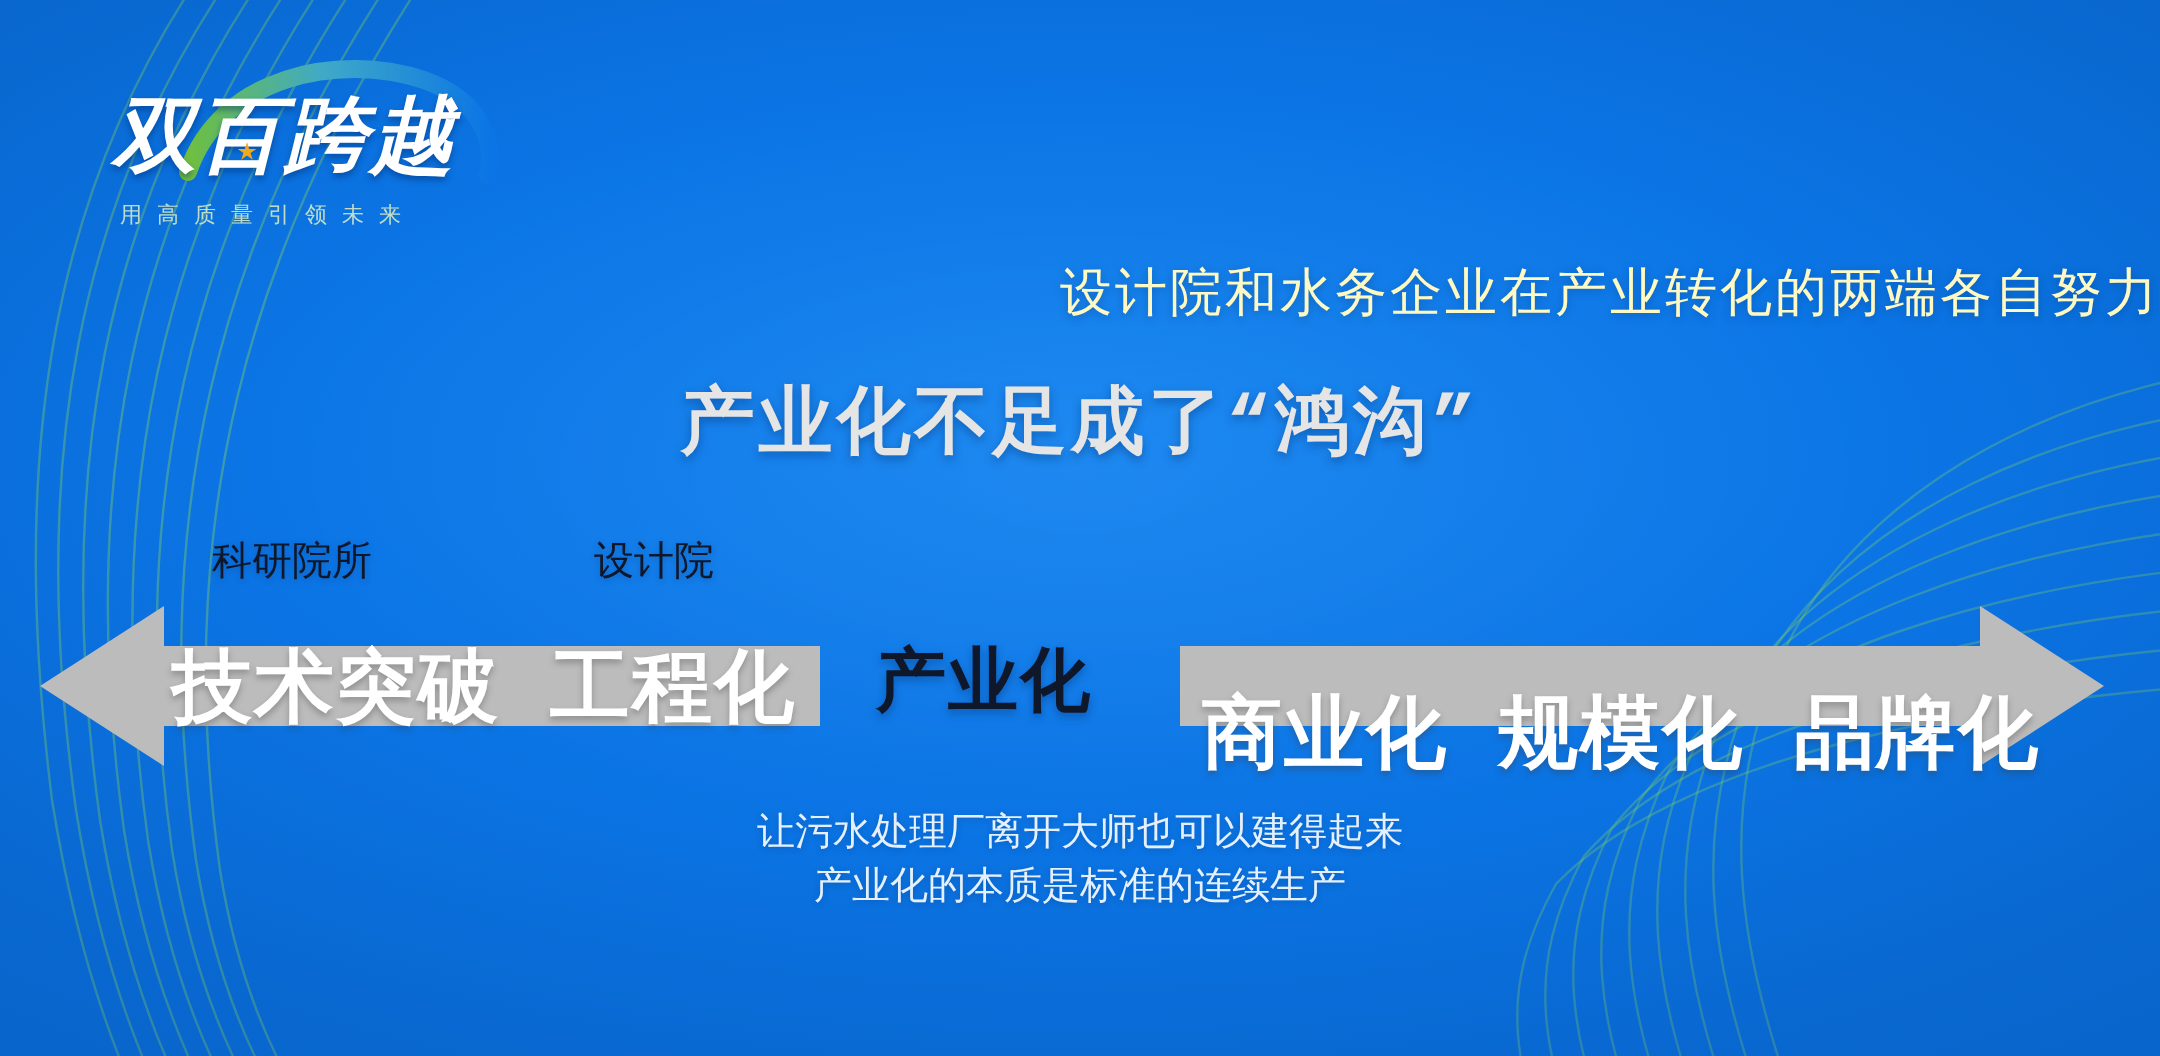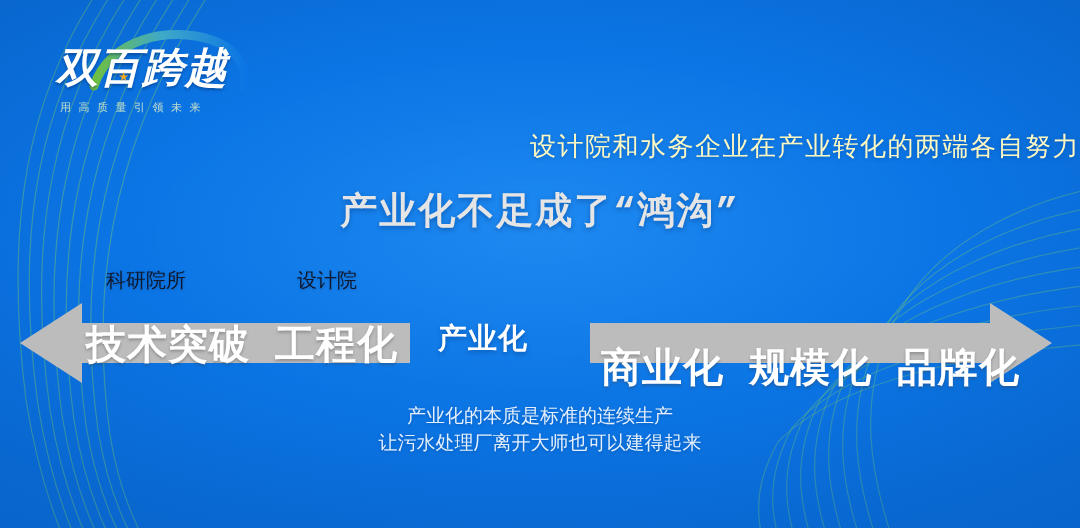--- a/index.html
+++ b/index.html
@@ -138,23 +138,23 @@
     white-space: nowrap;
     text-shadow: 0 2px 3px rgba(60,60,60,0.35);
     line-height: 1;
   }
   .bar-left  { left: 86px;  top: 66px; letter-spacing: 1px; }
   .bar-right { left: 601px; top: 66px; letter-spacing: 1px; margin-top: 23px; }
   .bar-center {
     position: absolute;
     left: 438px;
     top: 64px;
-    font-size: 29px;
-    font-weight: bold;
-    color: #ffffff;
+    font-size: 35px;
+    font-weight: bold;
+    color: #0f172a;
     letter-spacing: 1px;
     white-space: nowrap;
     line-height: 1;
     text-shadow: 0 2px 4px rgba(0,40,100,0.38);
   }
 
   
   .footnote {
     position: absolute;
     left: 0; right: 0;
@@ -230,17 +230,17 @@
 
     <div class="cap-label cap-research">科研院所</div>
     <div class="cap-label cap-design">设计院</div>
 
     <div class="bar-text bar-left">技术突破  工程化</div>
     <div class="bar-center">产业化</div>
     <div class="bar-text bar-right">商业化  规模化  品牌化</div>
   </div>
 
   <div class="footnote">
+    <div>让污水处理厂离开大师也可以建得起来</div>
     <div>产业化的本质是标准的连续生产</div>
-    <div>让污水处理厂离开大师也可以建得起来</div>
   </div>
 
 </div>
 
 </body></html>

